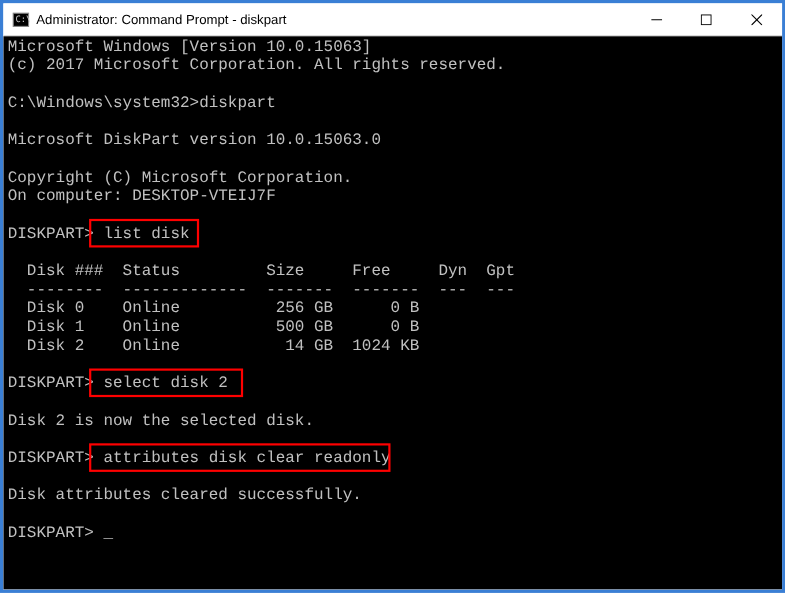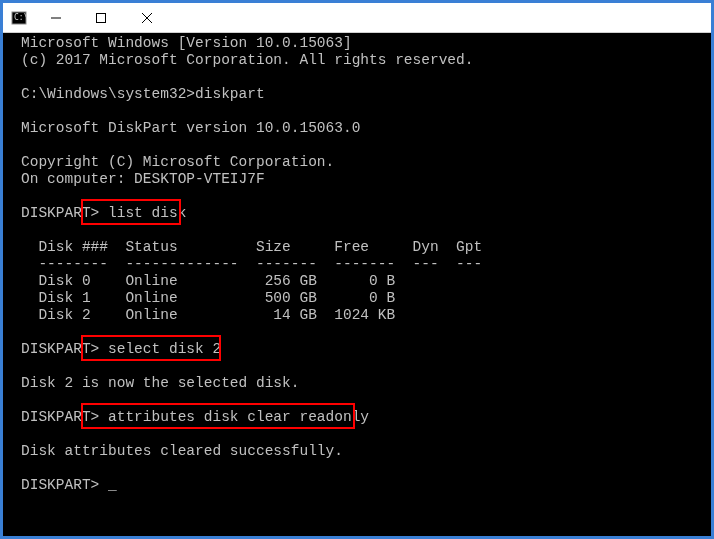--- a/index.html
+++ b/index.html
@@ -58,21 +58,21 @@
     .win-btn.close {
       width: 47px;
     }
     .terminal {
       flex: 1;
       background: #000;
       color: #c0c0c0;
       font-family: Consolas, "Courier New", monospace;
       font-size: 14.5px;
       line-height: 17px;
-      padding: 2px 18px;
+      padding: 2px 4px;
       white-space: pre;
       overflow: hidden;
       position: relative;
     }
     .hl {
       position: absolute;
       border: 2px solid #ff0000;
       pointer-events: none;
     }
     .cursor {
@@ -83,20 +83,21 @@
 <body>
 
 <div class="window">
   <div class="titlebar">
     <div class="titlebar-icon">
       <svg width="16" height="16" viewBox="0 0 16 16">
         <rect x="1" y="2" width="14" height="12" fill="#000" stroke="#888" stroke-width="1"></rect>
         <text x="3" y="10" font-size="8" fill="#ccc" font-family="monospace">C:\</text>
       </svg>
     </div>
+    <div class="title-text">Administrator: Command Prompt - diskpart</div>
     <div class="window-controls">
       <div class="win-btn">
         <svg width="10" height="10" viewBox="0 0 10 10">
             <line x1="0" y1="5" x2="10" y2="5" stroke="#000" stroke-width="1"></line>
           </svg>
       </div>
       <div class="win-btn">
         <svg width="10" height="10" viewBox="0 0 10 10">
             <rect x="0.5" y="0.5" width="9" height="9" fill="none" stroke="#000" stroke-width="1"></rect>
           </svg>

